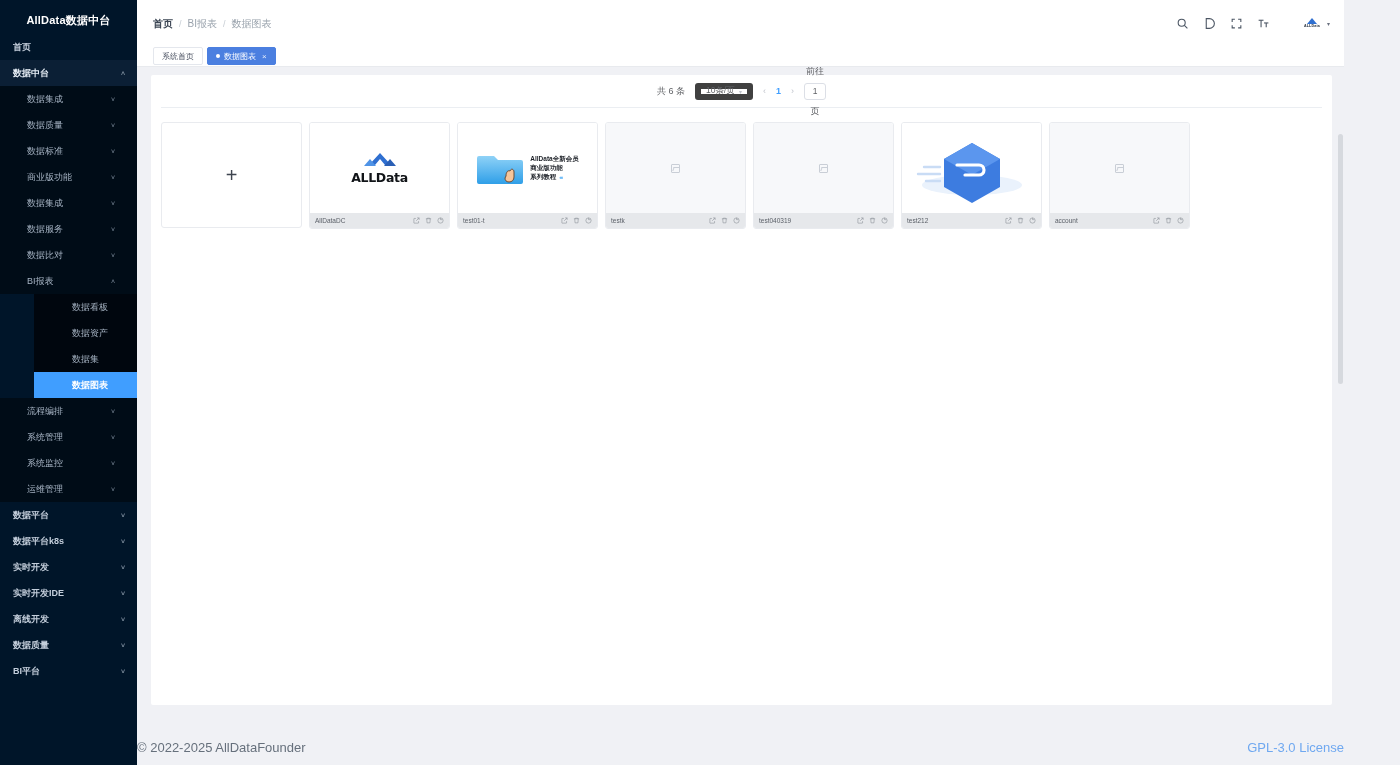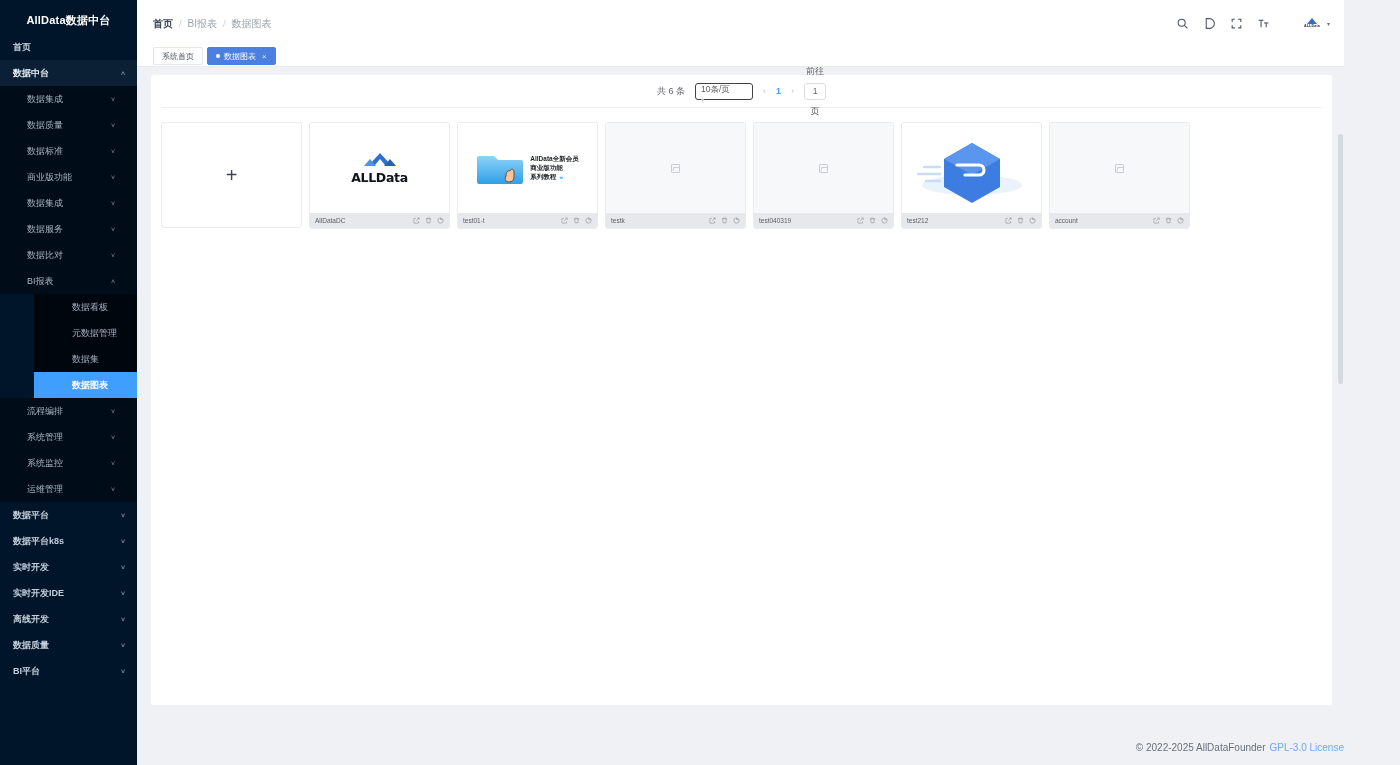--- a/index.html
+++ b/index.html
@@ -142,25 +142,24 @@
   .pager {
     height: 32px;
     display: flex; align-items: center; justify-content: center;
     gap: 10px;
     font-size: 9px;
     color: #606266;
   }
   .pager .total { color: #606266; }
   .pg-select {
     width: 58px; height: 17px;
-    border: 1px solid #404040; border-radius: 3px;
-    display: flex; justify-content: space-between;
+    border: 6px solid #404040; border-radius: 3px;
+    display: flex; align-items: center; justify-content: space-between;
     padding: 0 5px; font-size: 8.5px; color: #606266; background:#fff;
     cursor: pointer;
-    flex-direction: column;
   }
   .pg-select .cv { font-size: 6px; color: #c0c4cc; }
   .pg-nav { display: flex; align-items: center; gap: 10px; font-size: 9px; color: #c0c4cc; }
   .pg-nav .num { color: #409eff; font-weight: 600; }
   .pg-nav .arw { cursor: pointer; }
   .jump { display: flex; align-items: center; gap: 5px; font-size: 9px; color: #606266; flex-direction: column; }
   .jump-input {
     width: 22px; height: 17px; border: 1px solid #dcdfe6; border-radius: 3px;
     text-align: center; font-size: 8.5px; color: #606266; background: #fff;
     line-height: 15px;
@@ -242,22 +241,22 @@
   .tut { display: flex; align-items: center; gap: 6px; padding: 0 6px; }
   .tut .lines { display: flex; flex-direction: column; gap: 1px; }
   .tut .ln { font-size: 6.5px; font-weight: 700; color: #1b1f26; white-space: nowrap; line-height: 8px; }
   .tut .chev { color: #3da5f5; font-size: 6px; letter-spacing: -1px; margin-left: 3px; }
 
   
   .hexwrap { width: 100%; height: 100%; display:flex; align-items:center; justify-content:center;}
 
   .footer {
     height: 36px;
-    display: flex; align-items: center; justify-content: flex-end;
-    font-size: 10px; color: #66707c;
+    display: flex; align-items: center; justify-content: space-between;
+    font-size: 13px; color: #66707c;
     background: #f0f1f5;
     flex: 0 0 36px;
   }
   .footer a { color: #6fa8f0; text-decoration: none; margin-left: 4px; }
 
   
   .scrollbar {
     position: absolute; top: 67px; right: 0; width: 7px; height: 650px;
     background: transparent;
   }
@@ -310,21 +309,21 @@
           <span class="arrow">˅</span>
         </li>
         <li class="menu-item lvl1 submenu">
           <span class="lbl">BI报表</span>
           <span class="arrow">˄</span>
         </li>
         <li class="menu-item lvl2 submenu2">
           <span class="lbl">数据看板</span>
         </li>
         <li class="menu-item lvl2 submenu2">
-          <span class="lbl">元数据管理</span>
+          <span class="lbl">数据资产</span>
         </li>
         <li class="menu-item lvl2 submenu2">
           <span class="lbl">数据集</span>
         </li>
         <li class="menu-item lvl2 active">
           <span class="lbl">数据图表</span>
         </li>
         <li class="menu-item lvl1 submenu">
           <span class="lbl">流程编排</span>
           <span class="arrow">˅</span>

